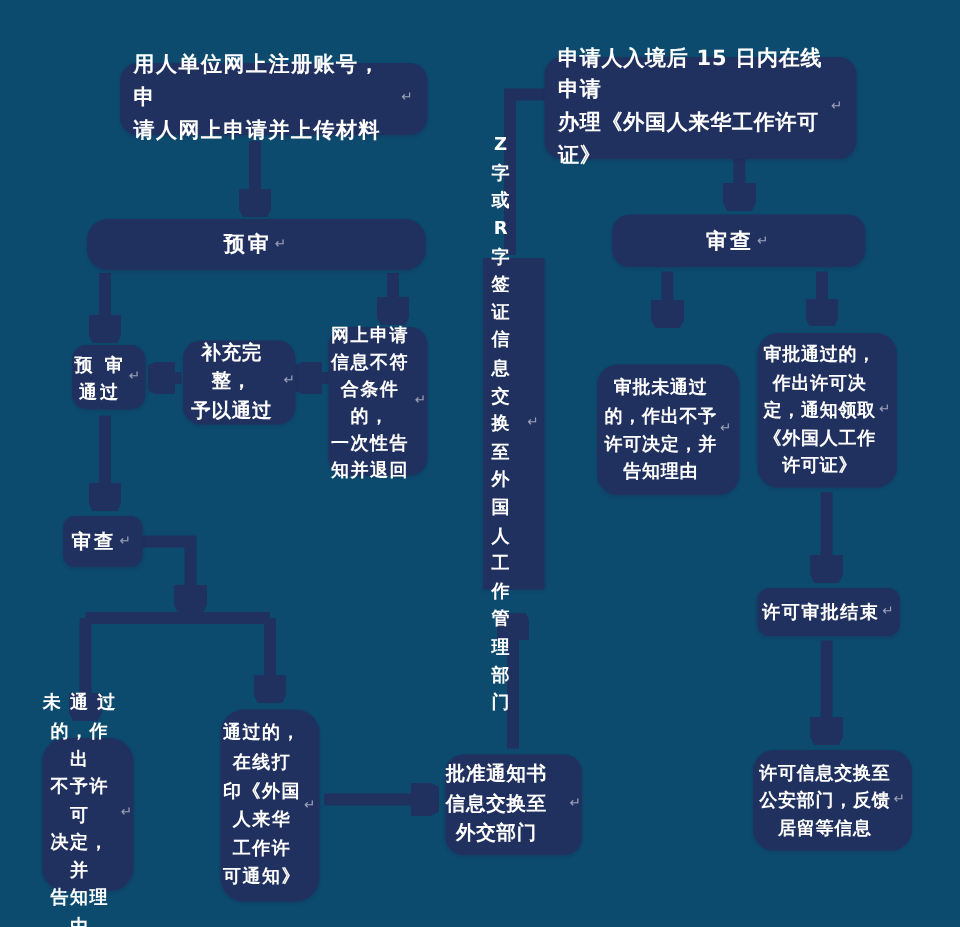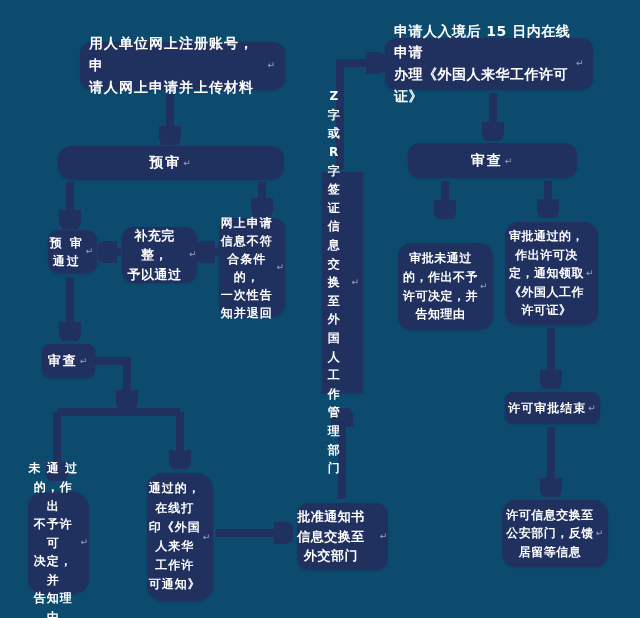--- a/index.html
+++ b/index.html
@@ -111,21 +111,21 @@
 理部
 门</span><span class="ret">↵</span>
   </div>
 
   <div class="node" style="left:297px;top:503px;width:91px;height:67px;font-size:13px;letter-spacing:0.5px;border-radius:12px;line-height:1.5;gap:13px;">
     <span class="txt">批准通知书
 信息交换至
 外交部门</span><span class="ret">↵</span>
   </div>
 
-  <div class="node ta-left" style="left:385px;top:38px;width:208px;height:52px;font-size:14px;letter-spacing:0.5px;border-radius:12px;line-height:1.55;padding:0 9px;">
+  <div class="node ta-left" style="left:363px;top:38px;width:208px;height:68px;font-size:14px;letter-spacing:0.5px;border-radius:12px;line-height:1.55;padding:0 9px;">
     <span class="txt">申请人入境后 15 日内在线申请
 办理《外国人来华工作许可证》</span><span class="ret">↵</span>
   </div>
 
   <div class="node" style="left:408px;top:143px;width:169px;height:35px;font-size:14px;letter-spacing:2px;border-radius:12px;">
     <span class="txt">审查</span><span class="ret">↵</span>
   </div>
 
   <div class="node" style="left:398px;top:223px;width:95px;height:87px;font-size:12px;letter-spacing:0.5px;border-radius:14px;line-height:1.55;margin-top:20px;">
     <span class="txt">审批未通过

